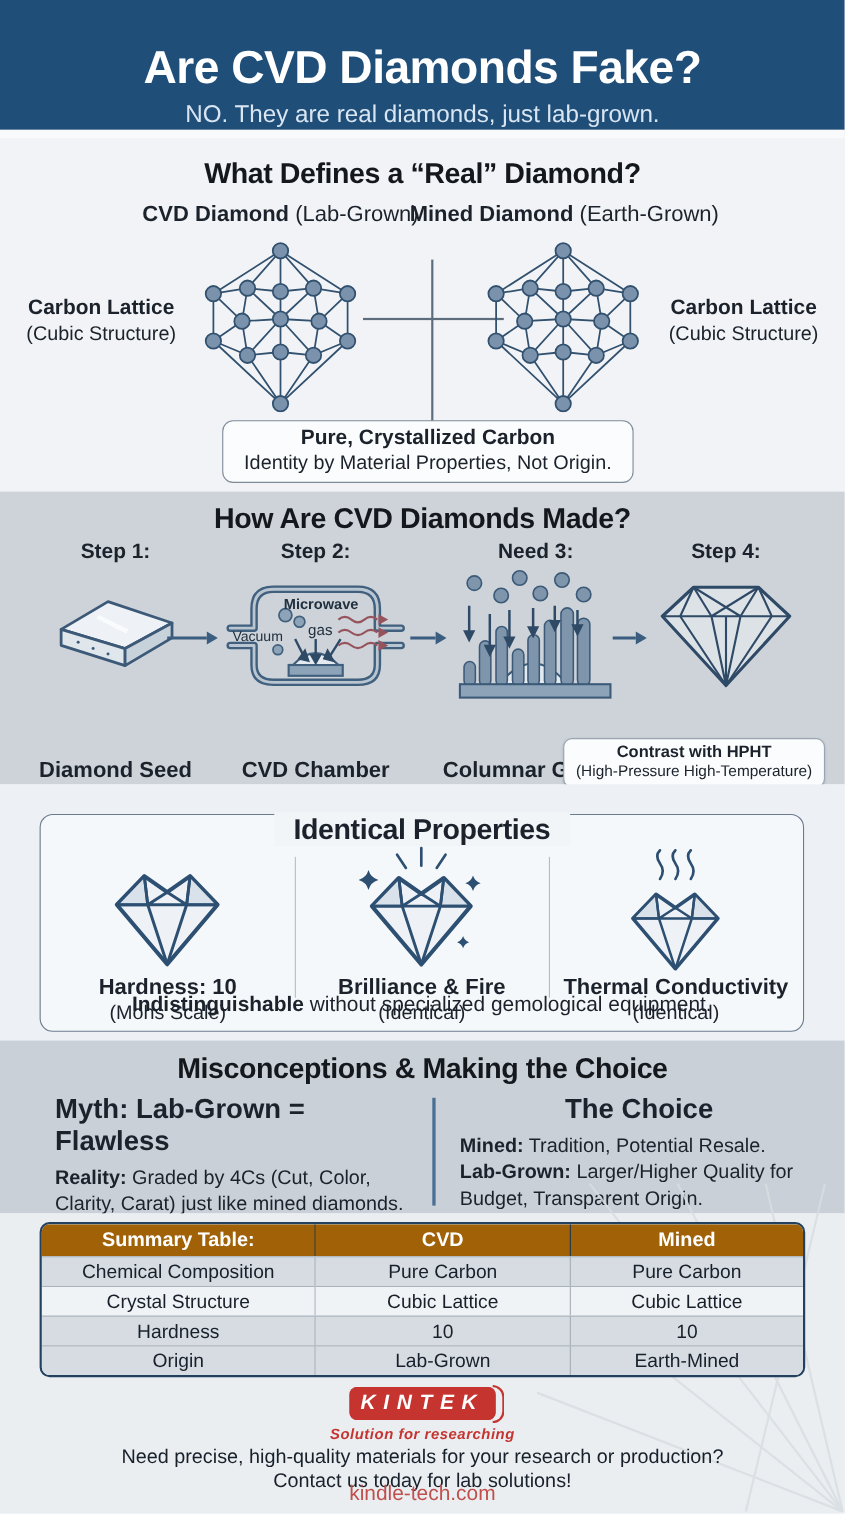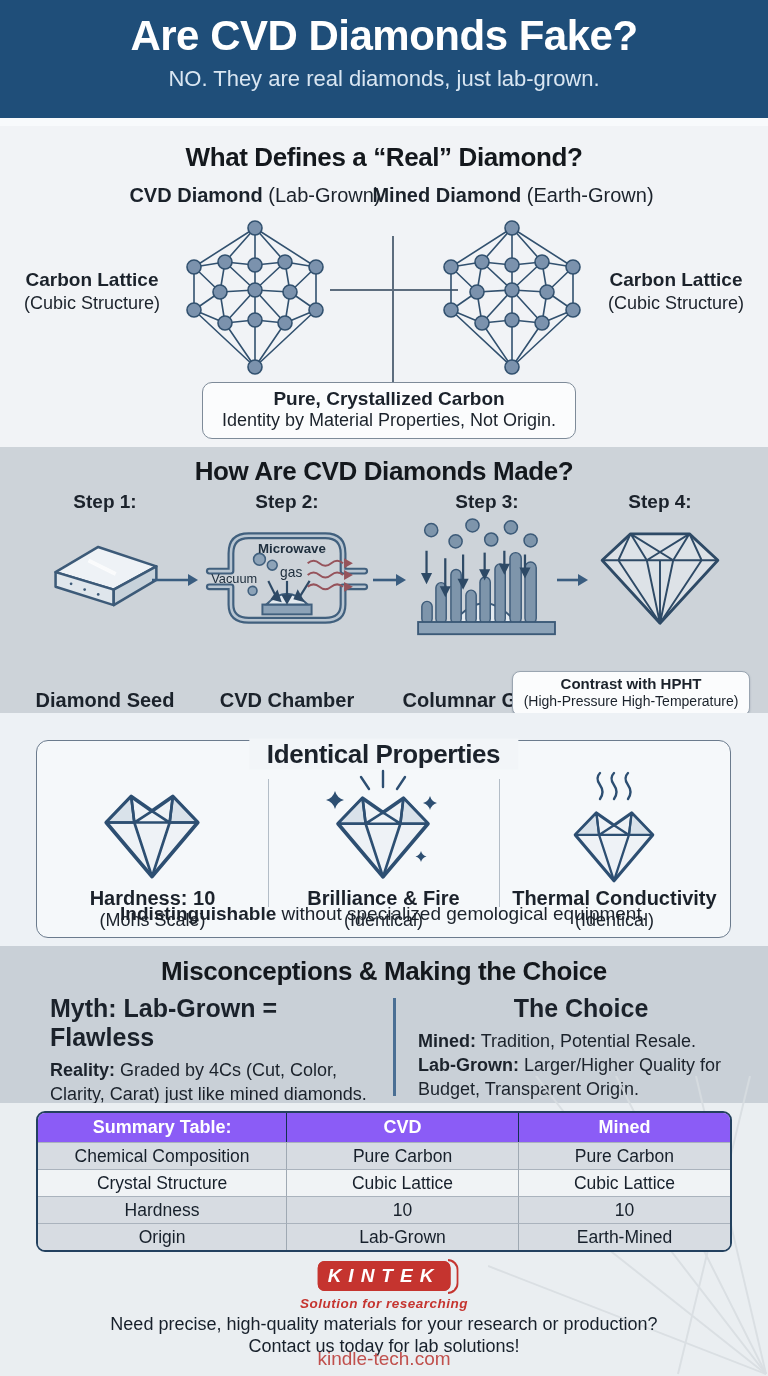--- a/index.html
+++ b/index.html
@@ -4,21 +4,21 @@
 <style>
   html,body{margin:0;padding:0;}
   .page{
     position:relative;width:768px;height:1376px;overflow:hidden;
     font-family:"Liberation Sans","DejaVu Sans",sans-serif;
     background:#eaeef1;color:#1b222b;
   }
   .abs{position:absolute;}
   
   .hero{position:absolute;left:0;top:0;width:768px;height:118px;background:#1f4e79;text-align:center;}
-  .hero h1{margin:0;padding-top:12px;font-size:42px;font-weight:bold;color:#ffffff;letter-spacing:-.5px;}
+  .hero h1{margin:0;padding-top:37px;font-size:42px;font-weight:bold;color:#ffffff;letter-spacing:-.5px;}
   .hero p{margin:6px 0 0;font-size:22px;color:#d9e6f2;}
   .hero-strip{position:absolute;left:0;top:118px;width:768px;height:8px;background:#f8fafc;}
   
   .s-real{position:absolute;left:0;top:126px;width:768px;height:321px;background:#f1f3f6;}
   .sec-title{position:absolute;left:0;width:768px;text-align:center;font-size:26px;font-weight:bold;color:#14181d;letter-spacing:-.4px;margin:0;}
   .name{position:absolute;width:310px;text-align:center;font-size:20px;color:#1b222b;}
   .name b{font-weight:bold;}
   .caption{position:absolute;width:172px;text-align:center;font-size:18px;line-height:1.25;color:#1b222b;}
   .caption b{display:block;font-size:19px;}
   .conn{position:absolute;background:#5d6d7e;}
@@ -50,21 +50,21 @@
   .s-choice{position:absolute;left:0;top:946px;width:768px;height:157px;background:#c9d0d7;}
   .col-left{position:absolute;left:50px;top:48px;width:326px;}
   .col-right{position:absolute;left:418px;top:48px;width:326px;}
   .s-choice h3{margin:0 0 7px;font-size:25px;}
   .col-right h3{text-align:center;}
   .s-choice p{margin:0;font-size:18px;line-height:1.33;}
   .choice-div{position:absolute;left:393px;top:52px;width:3px;height:98px;background:#4a6f94;}
   
   .s-bottom{position:absolute;left:0;top:1103px;width:768px;height:273px;background:#eaeef1;}
   table.summary{position:absolute;left:36px;top:8px;width:696px;border-collapse:separate;border-spacing:0;border:2px solid #23415f;border-radius:9px;overflow:hidden;background:#f0f3f5;}
-  table.summary th{background:#8b5cf6;color:#ffffff;font-size:18px;font-weight:bold;padding:4px 0;border-right:1.5px solid #12314f;}
+  table.summary th{background:#a16207;color:#ffffff;font-size:18px;font-weight:bold;padding:4px 0;border-right:1.5px solid #12314f;}
   table.summary td{font-size:17.5px;text-align:center;padding:2.5px 0;border-right:1px solid #9fa9b3;border-top:1px solid #aab3bd;color:#17202b;}
   table.summary th:last-child,table.summary td:last-child{border-right:none;}
   table.summary tr.odd td{background:#d7dce2;}
   table.summary tr.even td{background:#f0f3f5;}
   table.summary col.c1{width:36%;}table.summary col.c2{width:33.5%;}table.summary col.c3{width:30.5%;}
   .logo{position:absolute;left:50%;top:158px;transform:translateX(-50%);background:#c5342f;border-radius:7px;padding:4px 10px;box-shadow:inset 0 0 0 2px #c5342f, inset 0 0 0 0 #fff;}
   .logo i{font-style:italic;font-weight:bold;color:#ffffff;font-size:19px;letter-spacing:7px;}
   .logo:after{content:"";position:absolute;right:-8px;top:-2px;width:9px;height:104%;border:2.5px solid #c5342f;border-left:none;border-radius:0 12px 12px 0;}
   .tagline{position:absolute;left:0;top:193px;width:768px;text-align:center;color:#c5342f;font-size:13.5px;font-weight:bold;font-style:italic;letter-spacing:.5px;}
   .foot-line{position:absolute;left:0;width:768px;text-align:center;font-size:18px;color:#17202b;}
@@ -223,21 +223,21 @@
       </div>
     </div>
     <div class="step-cap" style="left:187px">CVD Chamber</div>
 
     <svg class="flow-arrow" style="left:372px" width="34" height="16" viewBox="0 0 34 16">
       <line x1="1" y1="8" x2="24" y2="8" stroke="#3a5d80" stroke-width="2.6"></line>
         <polygon points="24,2 34,8 24,14" fill="#3a5d80"></polygon>
     </svg>
 
     <div class="step" style="left:402px;width:170px">
-      <div class="step-label">Step 3:</div>
+      <div class="step-label">Need 3:</div>
       <div class="step-icon">
         <svg width="158" height="120" viewBox="0 0 155 128">
           <path d="M42,112 Q75,72 108,112 Z" fill="#e3eaf0" stroke="#3c5a78" stroke-width="2"></path>
           <g fill="#7e95ab" stroke="#3c5a78" stroke-width="1.5">
             <rect x="8" y="90" width="11" height="24" rx="5.5"></rect>
             <rect x="23" y="70" width="11" height="44" rx="5.5"></rect>
             <rect x="39" y="56" width="11" height="58" rx="5.5"></rect>
             <rect x="55" y="78" width="11" height="36" rx="5.5"></rect>
             <rect x="70" y="64" width="11" height="50" rx="5.5"></rect>
             <rect x="86" y="50" width="11" height="64" rx="5.5"></rect>

